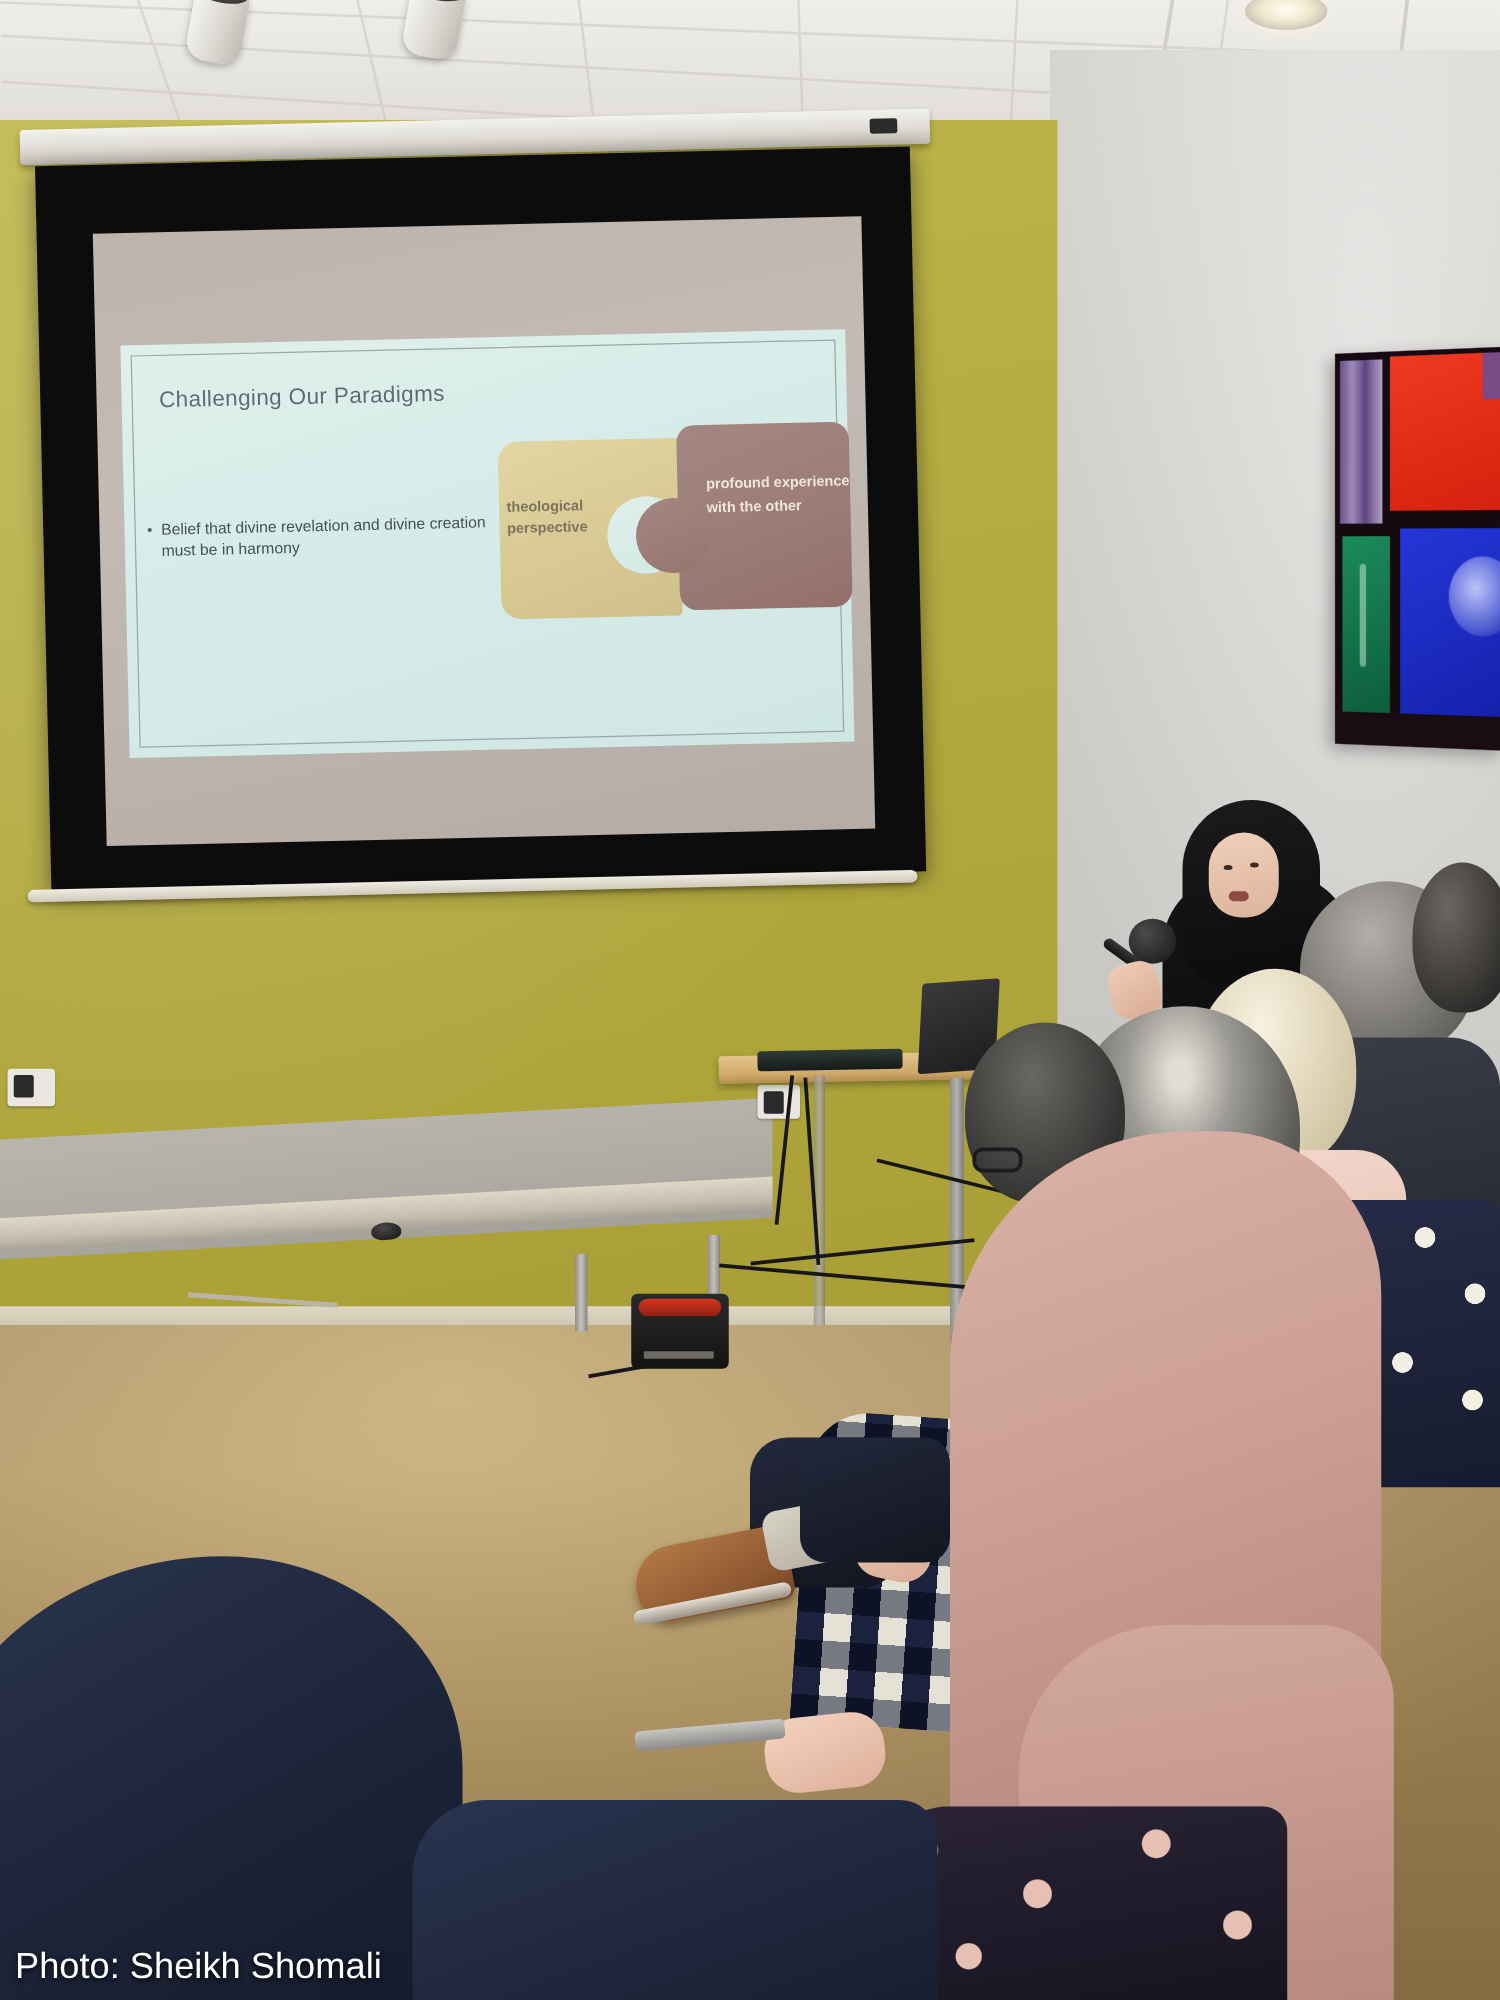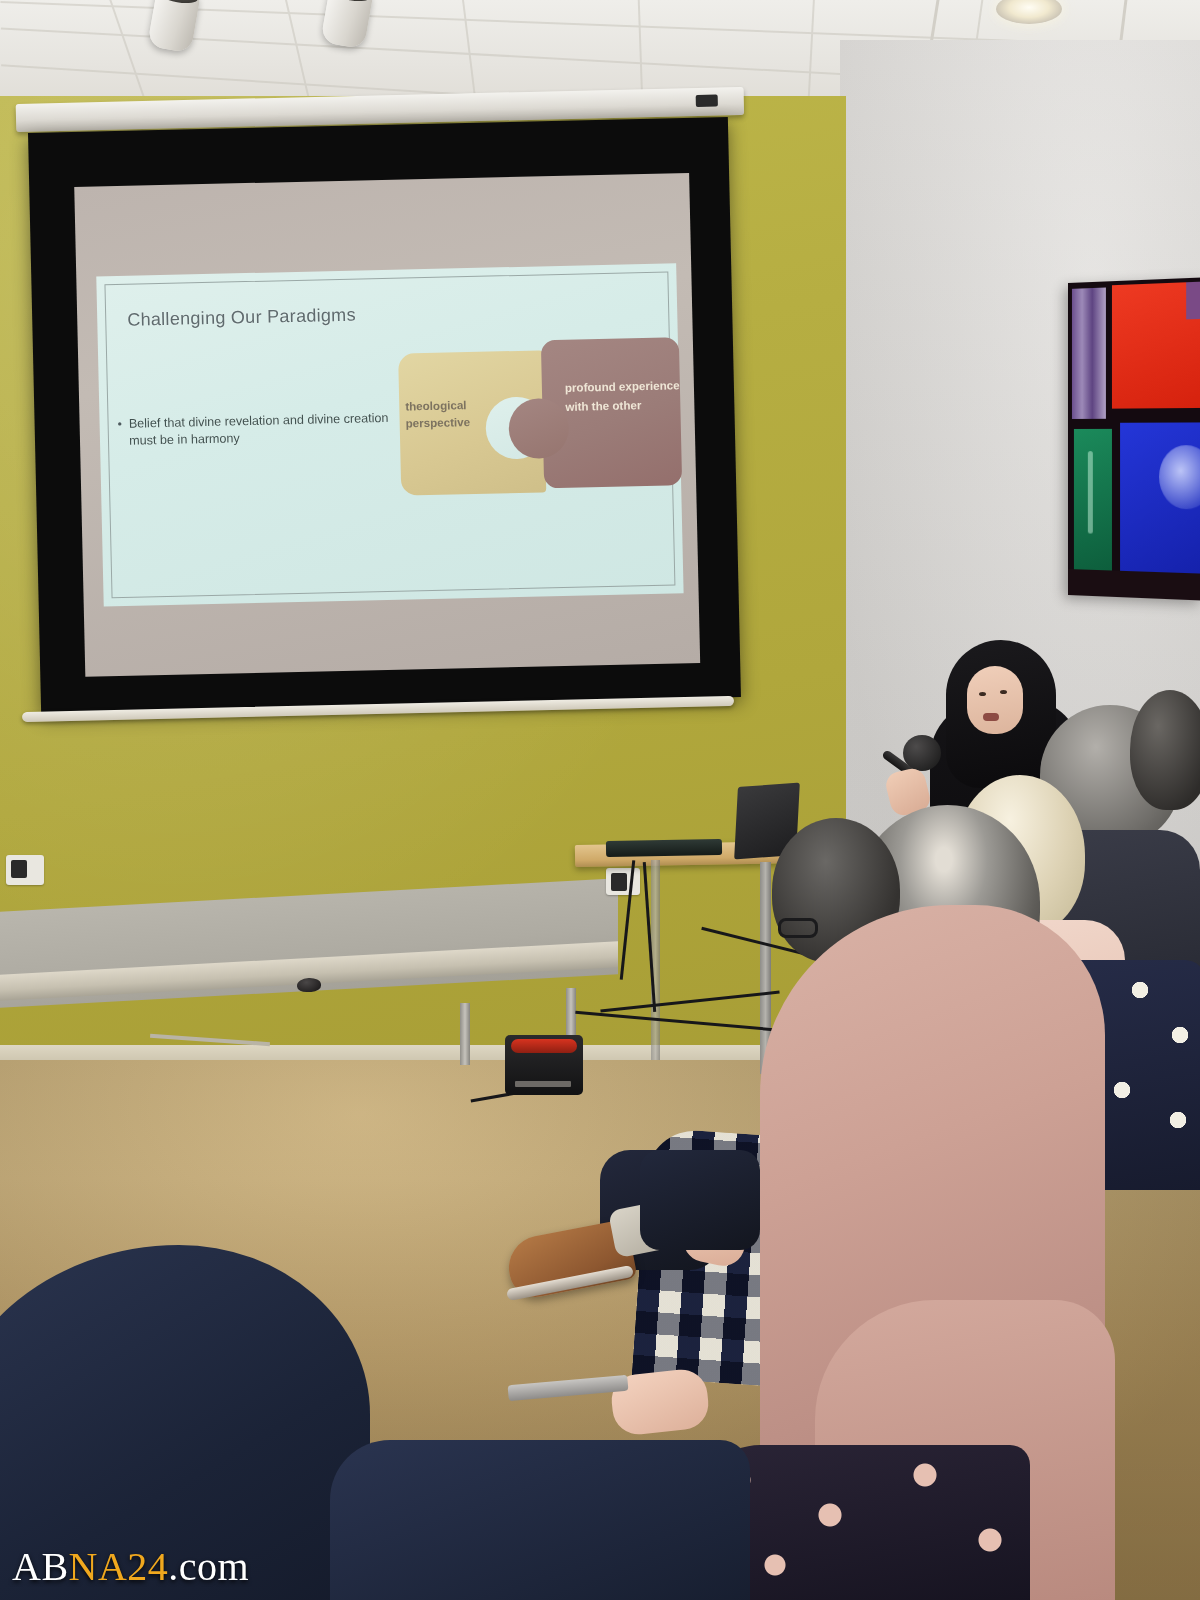--- a/index.html
+++ b/index.html
@@ -489,16 +489,16 @@
               border-radius:10px;transform:rotate(-11deg);"></div>
   <div style="position:absolute;left:612px;top:1205px;width:60px;height:48px;
               background:linear-gradient(160deg,#d9d4c8,#b3ada0);border-radius:12px;transform:rotate(-11deg);"></div>
   <div style="position:absolute;left:640px;top:1150px;width:120px;height:100px;
               background:linear-gradient(160deg,#22283c,#13161f);border-radius:20px;"></div>
 
   <div class="fg-knee"></div>
   <div class="fg-knee2"></div>
 
   <div class="wm">
-    <div class="wm-brand"><span class="wm-a">AB</span><span class="wm-n">NA</span><span class="wm-n">24</span><span class="wm-d">.com</span></div>
+    <div class="wm-credit">Photo: Sheikh Shomali</div>
   </div>
 
 </div>
 
 </body></html>

